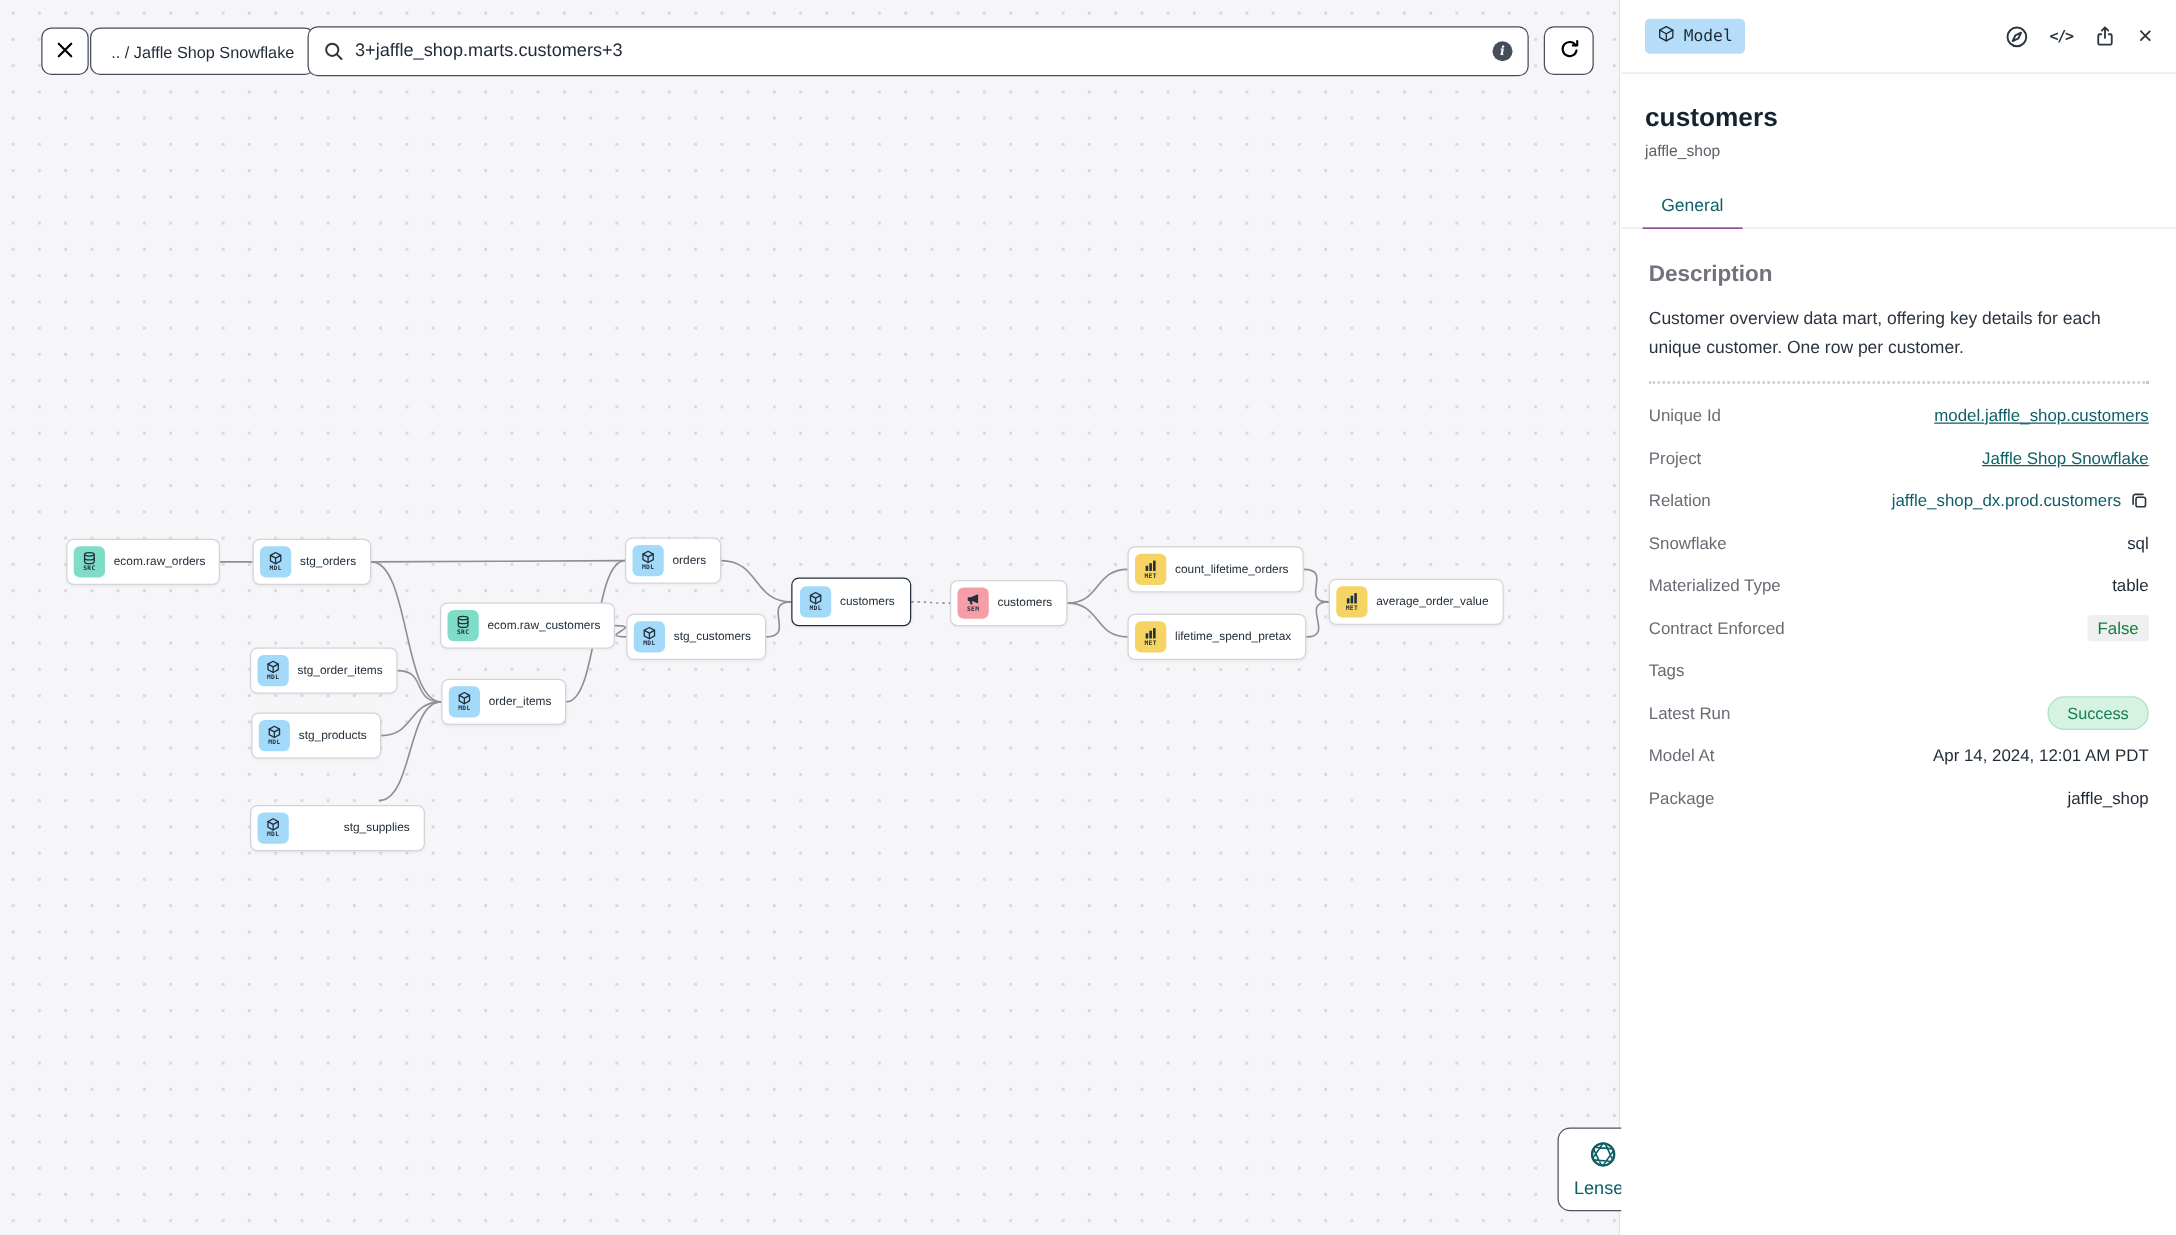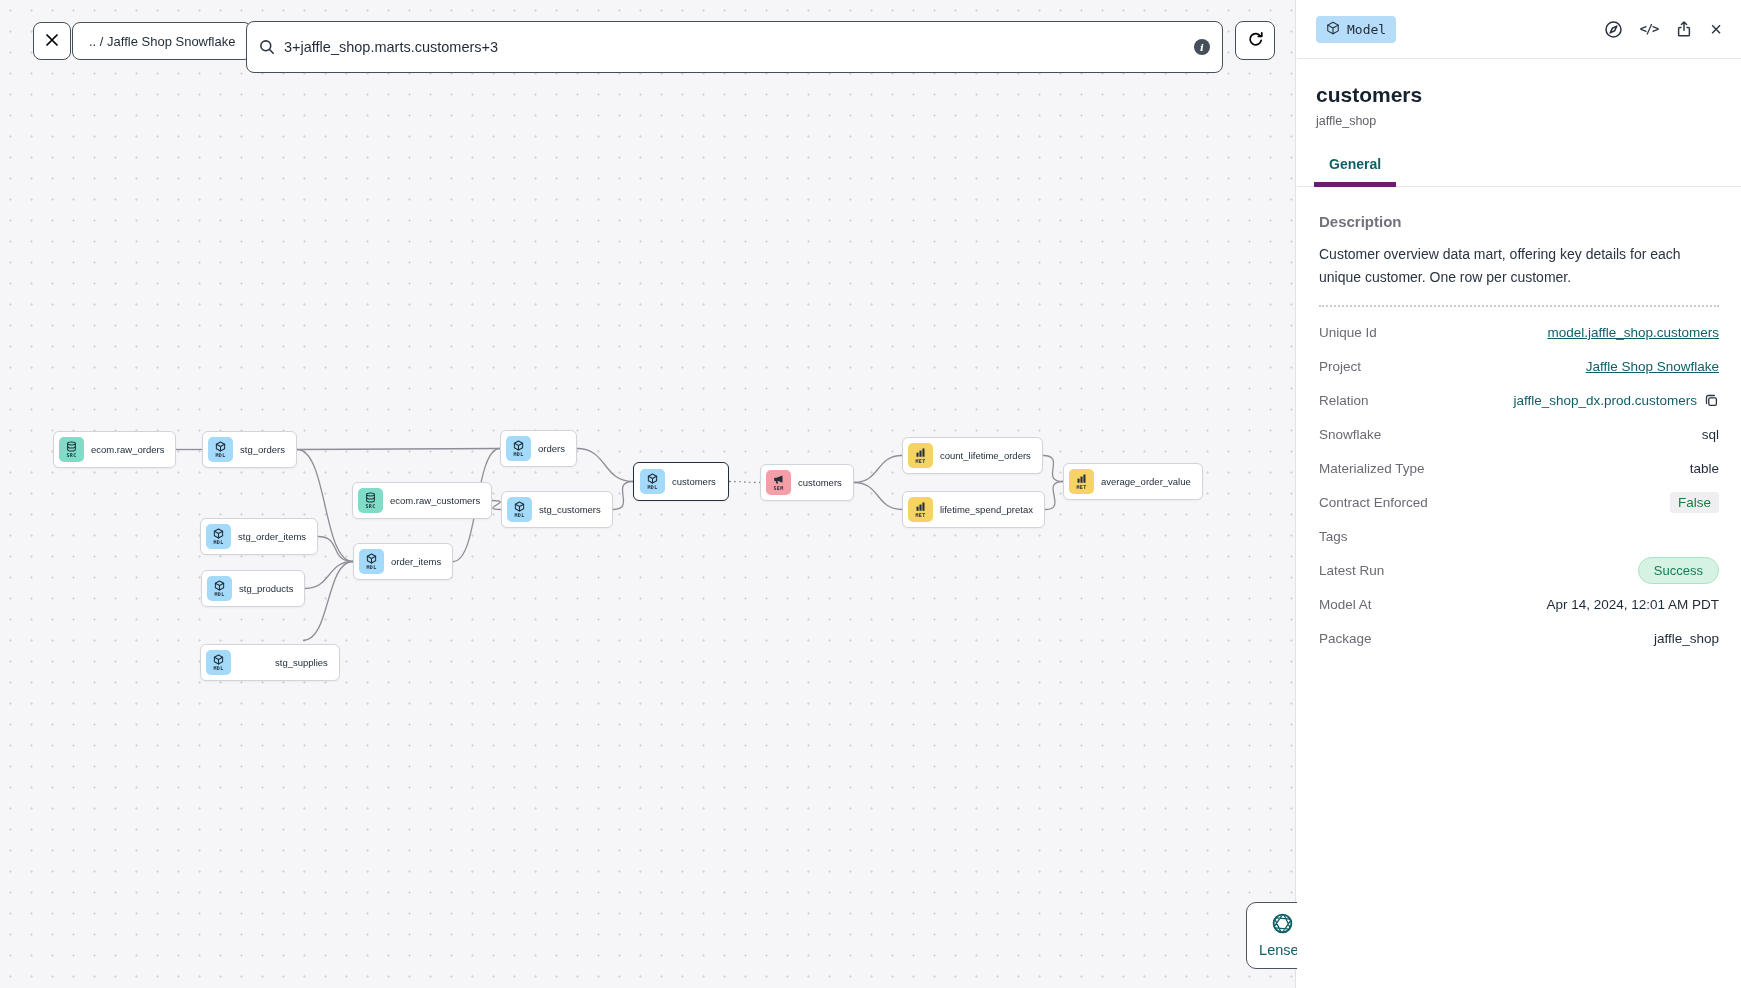--- a/index.html
+++ b/index.html
@@ -12,21 +12,21 @@
     background-image:radial-gradient(#D9D9DF 1.1px, transparent 1.3px);
     background-size:21px 21px; border-right:1px solid #E1E1E6; }
 
   
   .tb-btn { position:absolute; background:#fff; border:1.5px solid #454F5A;
     border-radius:8px; display:flex; align-items:center; justify-content:center; cursor:pointer; }
   .close-btn { left:33px; top:22px; width:38px; height:38px; }
   .crumb { position:absolute; left:72px; top:22px; height:38px; padding:12px 16px;
     background:#fff; border:1.5px solid #454F5A; border-radius:8px;
     display:flex; align-items:center; font-size:13px; font-weight:500; color:#1F2A37; }
-  .searchbox { position:absolute; left:246px; top:21px; width:977px; height:52px;
+  .searchbox { position:absolute; left:246px; top:21px; width:977px; height:40px;
     background:#fff; border:1.5px solid #454F5A; border-radius:8px;
     display:flex; align-items:center; gap:9px; padding:0 12px; }
   .searchbox input { flex:1; border:none; outline:none; font-size:14.5px;
     font-family:"Liberation Sans",sans-serif; color:#1F2A37; background:transparent; }
   .info-dot { width:16px; height:16px; border-radius:50%; background:#454F5A; color:#fff;
     display:flex; align-items:center; justify-content:center;
     font:italic 700 10px "DejaVu Serif",serif; flex:0 0 auto; }
   .refresh-btn { left:1235px; top:21px; width:40px; height:39px; }
 
   
@@ -57,25 +57,25 @@
   .panel-icons { display:flex; align-items:center; gap:17px; }
   .p-icon { display:flex; align-items:center; justify-content:center; cursor:pointer; color:#2A3540; }
   .code-glyph { font:700 12px "DejaVu Sans Mono",monospace; letter-spacing:-1px; }
   .x-glyph { font-size:20px; font-weight:400; line-height:1; }
 
   .title-wrap { padding:24px 19px 0; }
   .p-title { font-size:21px; font-weight:700; color:#16232F; }
   .p-sub { font-size:12.5px; color:#5F5F69; margin-top:7px; }
 
   .tabs { margin-top:19px; padding:0 17px; border-bottom:1px solid #E6E6EA; }
-  .tab { display:inline-block; padding:9px 15px 10px; color:#0E5F66; font-weight:700;
-    font-size:14px; border-bottom:5px solid #701a75; margin-bottom:-1px; cursor:pointer; }
+  .tab { display:inline-block; padding:9px 15px 10px; color:#0E5F66; font-weight:400;
+    font-size:14px; border-bottom:1px solid #701a75; margin-bottom:-1px; cursor:pointer; }
 
   .panel-body { padding:0 22px; }
-  .section-label { color:#72727C; font-weight:700; font-size:15px; margin-top:26px; }
+  .section-label { color:#72727C; font-weight:700; font-size:18px; margin-top:26px; }
   .desc { font-size:14px; color:#2A3440; line-height:1.62; margin-top:13px; }
   .dotted { border:none; border-top:2px dotted #C9C9CF; margin:17px 0 8px; }
 
   .row { display:flex; justify-content:space-between; align-items:center;
     min-height:34px; font-size:13.5px; }
   .row-label { color:#6A6A74; }
   .row-value { color:#1F2A37; display:flex; align-items:center; gap:7px; }
   .teal { color:#0E5F66; }
   a.link { color:#0E5F66; text-decoration:underline; cursor:pointer; }
   .chip { background:#EFEFF2; padding:3px 8px; border-radius:3px; color:#15803d; }

